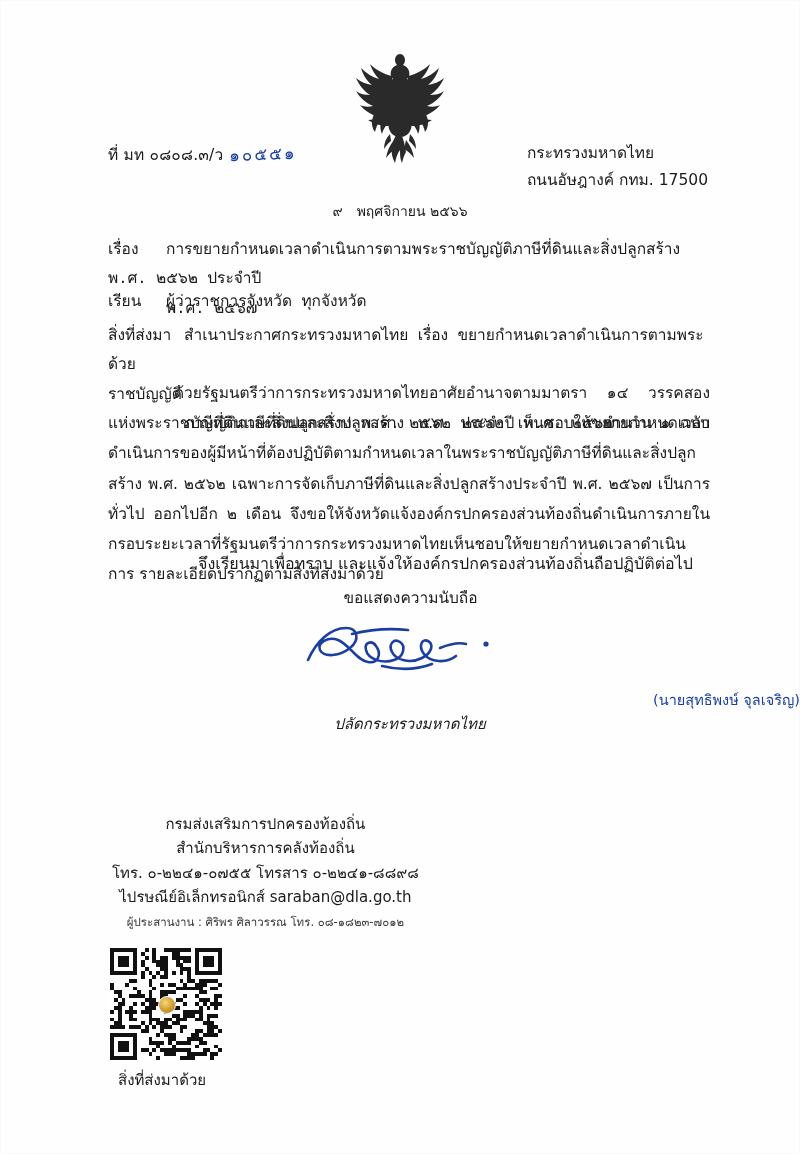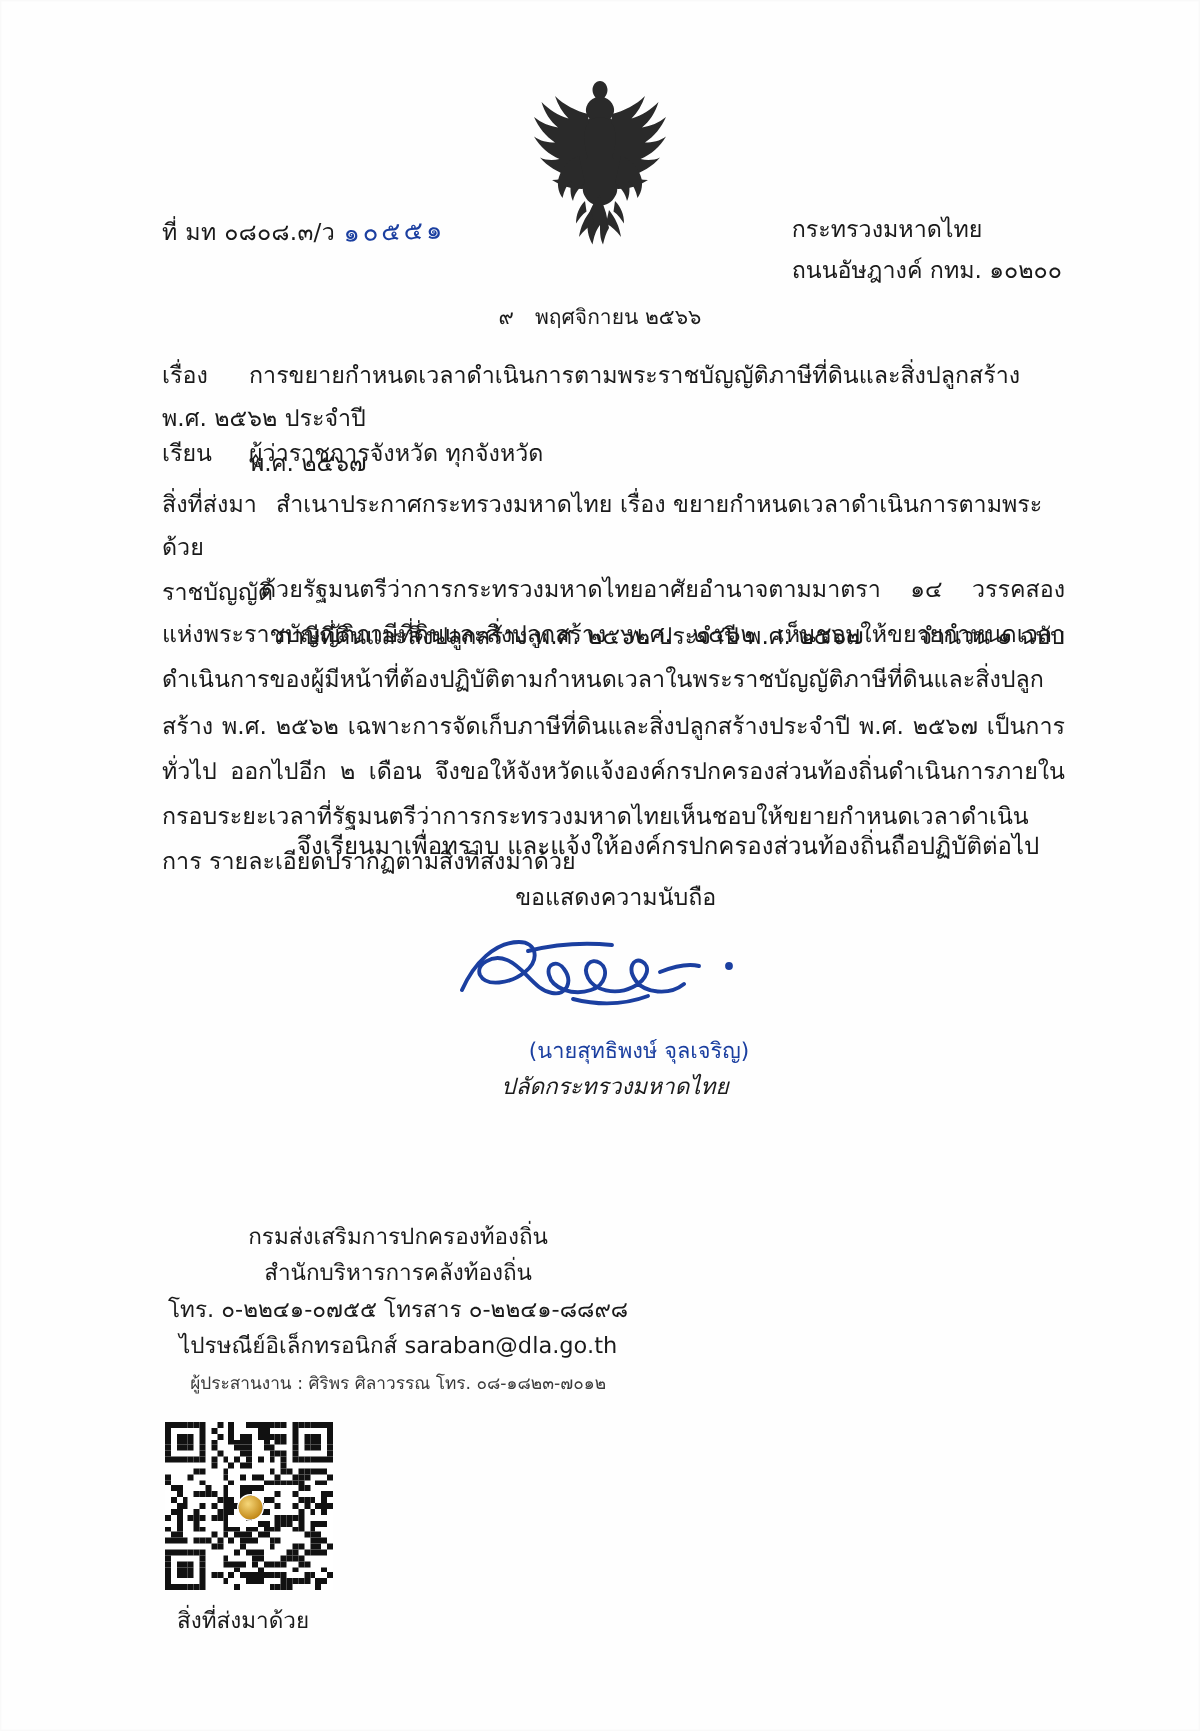--- a/index.html
+++ b/index.html
@@ -68,20 +68,21 @@
   }
   .date-line .day { margin-right: 14px; }
 
   
   .row {
     position: absolute;
     left: 108px;
     right: 90px;
     font-size: 15.5px;
     line-height: 1.9;
+    font-family: Liberation Mono, monospace;
   }
   .row .label {
     display: inline-block;
     vertical-align: top;
   }
   .row-subject { top: 236px; }
   .row-subject .label { width: 58px; }
   .row-subject .value { display: inline; }
   .subject-l2 { display: block; margin-left: 58px; }
 
@@ -141,21 +142,21 @@
     width: 220px;
     height: 70px;
     transform: translateX(-50%);
   }
   .signature svg { width: 100%; height: 100%; display: block; }
 
   .signer-name {
     position: absolute;
     left: 0; right: 0;
     top: 688px;
-    text-align: center;
+    text-align: right;
     font-size: 14.5px;
     color: #1b3fa0;
     padding-left: 20px;
     margin-left: 32px;
   }
   .signer-title {
     position: absolute;
     left: 0; right: 0;
     top: 712px;
     text-align: center;
@@ -250,21 +251,21 @@
       </g>
     </svg>
   </div>
 
   <div class="ref-line">
     <span>ที่ มท ๐๘๐๘.๓/ว</span><span class="ref-handwritten">๑๐๕๕๑</span>
   </div>
 
   <div class="ministry-block">
     <div>กระทรวงมหาดไทย</div>
-    <div>ถนนอัษฎางค์ กทม. ๑๐๒๐๐</div>
+    <div>ถนนอัษฎางค์ กทม. 17500</div>
   </div>
 
   <div class="date-line">
     <span class="day">๙</span><span>พฤศจิกายน ๒๕๖๖</span>
   </div>
 
   <div class="row row-subject">
     <span class="label">เรื่อง</span><span class="value">การขยายกำหนดเวลาดำเนินการตามพระราชบัญญัติภาษีที่ดินและสิ่งปลูกสร้าง พ.ศ. ๒๕๖๒ ประจำปี</span>
     <span class="subject-l2">พ.ศ. ๒๕๖๗</span>
   </div>

